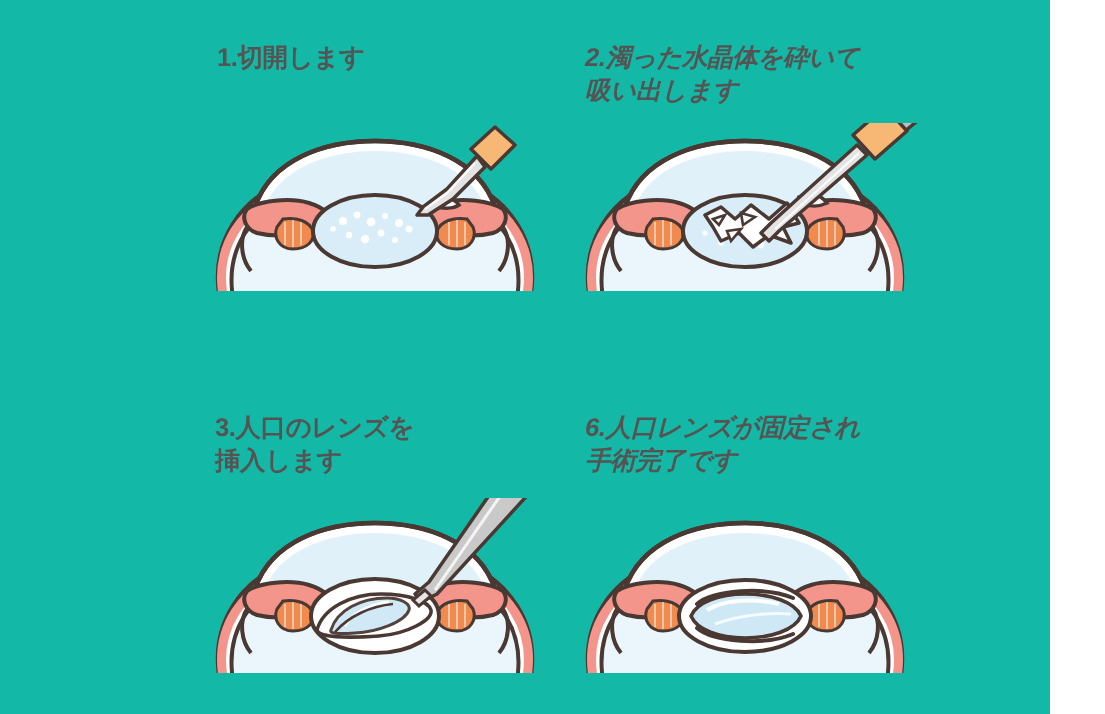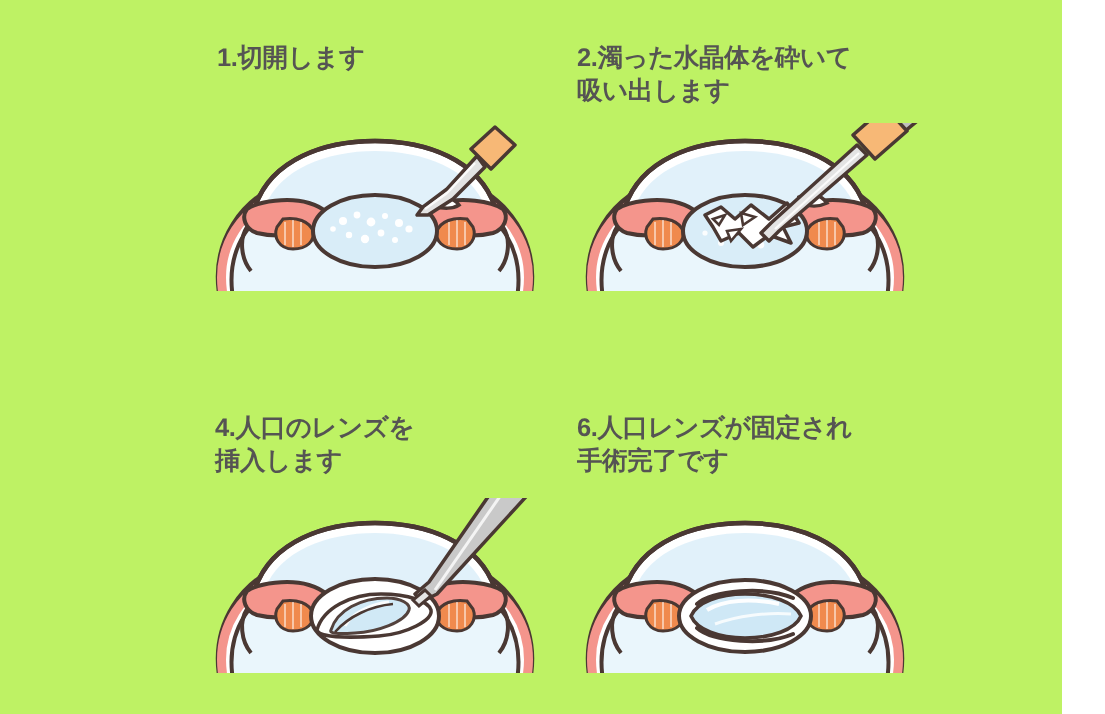--- a/index.html
+++ b/index.html
@@ -12,22 +12,21 @@
     width: 1105px;
     height: 714px;
     font-family: "Liberation Sans", "DejaVu Sans", sans-serif;
     overflow: hidden;
     position: relative;
   }
   .sheet {
     position: relative;
     width: 1050px;
     height: 714px;
-    background: #bef264;
-    padding-left: 12px;
+    background: #14b8a6;
   }
   .panel {
     position: absolute;
     width: 380px;
     height: 330px;
   }
   #panel-1 { left: 185px; top: 28px; }
   #panel-2 { left: 555px; top: 28px; }
   #panel-3 { left: 185px; top: 398px; }
   #panel-4 { left: 555px; top: 398px; }
@@ -40,21 +39,22 @@
     font-weight: bold;
     color: #555453;
     line-height: 1.30;
     letter-spacing: -0.4px;
     white-space: pre-line;
     margin: 0;
     text-rendering: geometricPrecision;
   }
   #panel-2 .panel-caption,
   #panel-4 .panel-caption {
-    left: 22px;
+    left: 30px;
+    font-style: italic;
   }
   #panel-3 .panel-caption { left: 30px; }
 
   .figure {
     position: absolute;
     left: 0;
     top: 95px;
     width: 380px;
     height: 235px;
   }
@@ -182,21 +182,21 @@
           <path d="M316 -6 L350 -34 L372 -10 L338 18 Z" fill="#BFBFBF" stroke="#4A3833" stroke-width="3.5" stroke-linejoin="round"></path>
           <path d="M298 12 L330 -16 L352 8 L320 36 Z" fill="#F7B876" stroke="#4A3833" stroke-width="3.5" stroke-linejoin="round"></path>
           <path d="M302 22 L216 100 L206 110 L214 118 L224 108 L312 32 Z" fill="#E3E3E3" stroke="#4A3833" stroke-width="3.5" stroke-linejoin="round"></path>
           <path d="M304 30 L220 106" fill="none" stroke="#FFFFFF" stroke-width="2.2" opacity="0.85"></path>
         </g>
       </svg>
     </div>
   </div>
 
   <div class="panel" id="panel-3">
-    <div class="panel-caption">4.人口のレンズを
+    <div class="panel-caption">3.人口のレンズを
 挿入します</div>
     <div class="figure">
       <svg viewBox="0 0 380 235" xmlns="http://www.w3.org/2000/svg">
         <defs>
           <clipPath id="clipEye3">
               <rect x="0" y="0" width="380" height="175"></rect>
             </clipPath>
         </defs>
         <g clip-path="url(#clipEye3)">
           <path d="M35 182 C25 127 55 79 110 63 C150 51 230 51 270 63 C325 79 355 127 345 182 Z" fill="#FFFFFF" stroke="#4A3833" stroke-width="4.5"></path>

